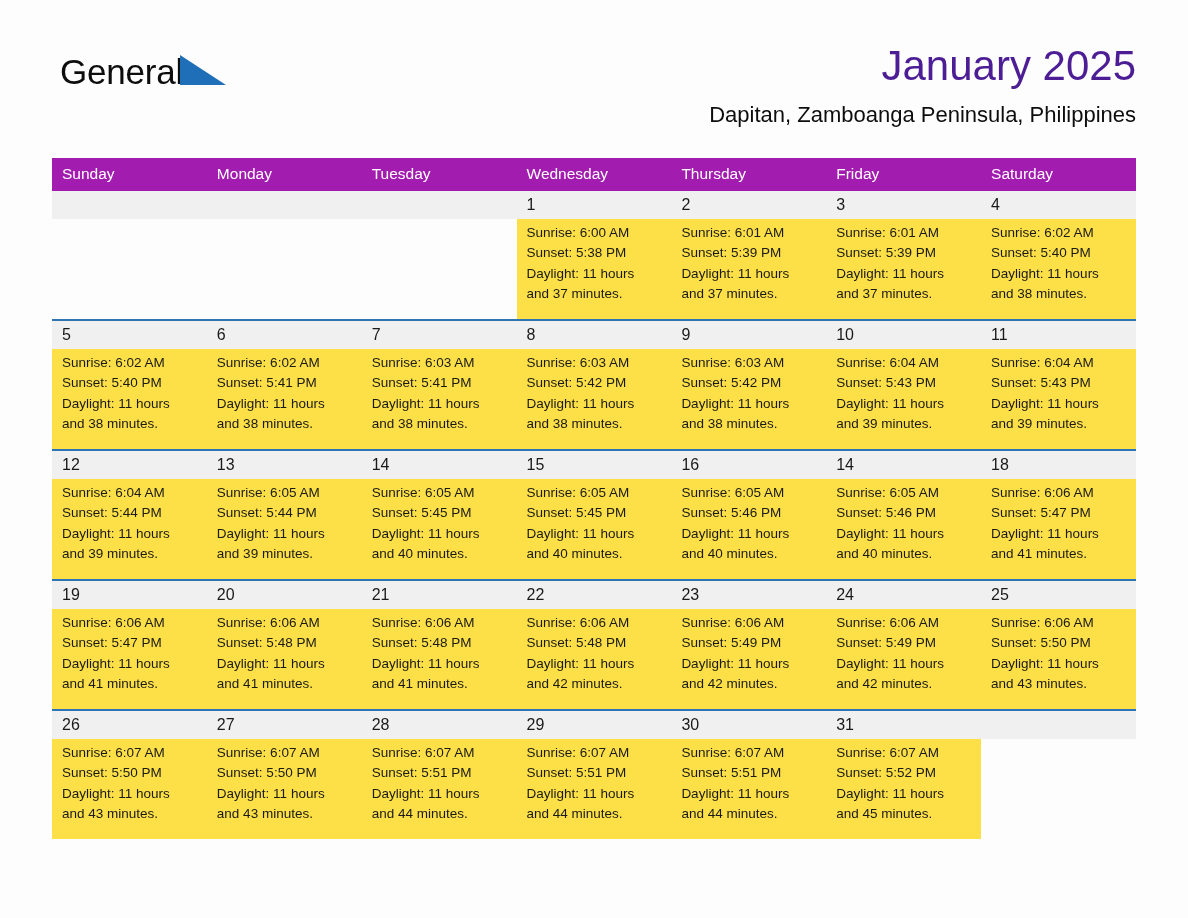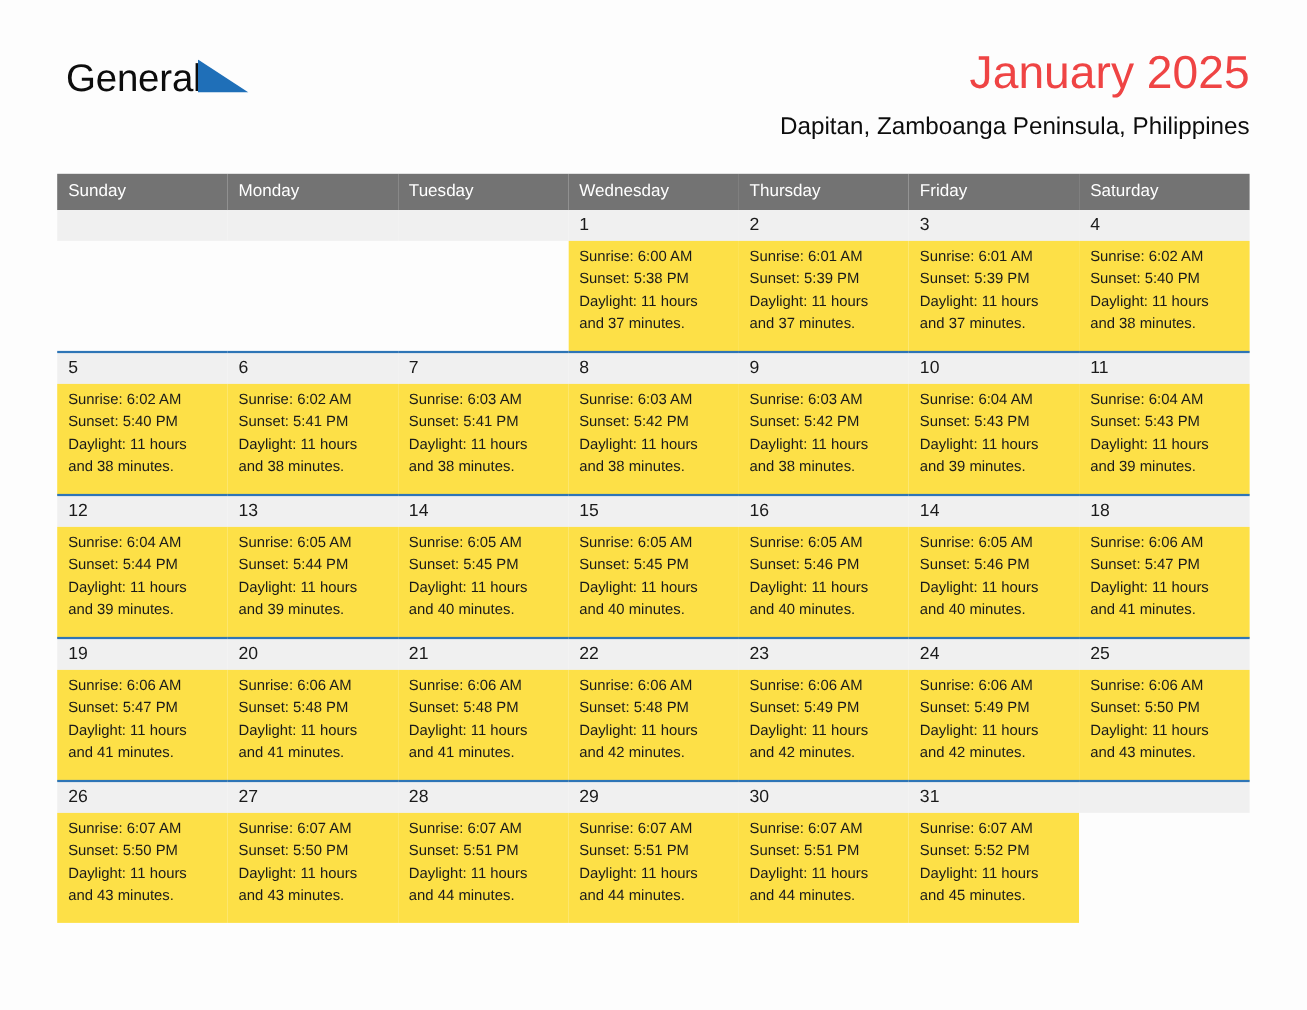--- a/index.html
+++ b/index.html
@@ -67,21 +67,21 @@
   .title-block {
     position: absolute;
     right: 0;
     top: 0;
     text-align: right;
   }
   .cal-title {
     font-size: 42px;
     line-height: 56px;
     font-weight: normal;
-    color: #ef4444;
+    color: #4c1d95;
     margin: 0;
     white-space: nowrap;
   }
   .cal-subtitle {
     font-size: 22px;
     line-height: 30px;
     color: #0d0d0d;
     margin: 6px 0 0 0;
     white-space: nowrap;
   }
@@ -91,21 +91,21 @@
     position: absolute;
     left: 52px;
     top: 158px;
     width: 1084px;
     border-collapse: collapse;
     table-layout: fixed;
   }
   .calendar col { width: 154.857px; }
 
   .calendar thead th {
-    background: #737373;
+    background: #a21caf;
     color: #ffffff;
     font-size: 15.5px;
     font-weight: normal;
     text-align: left;
     padding: 7px 0 8px 10px;
     height: 17px;
     vertical-align: middle;
   }
 
   .daynum-row td {

